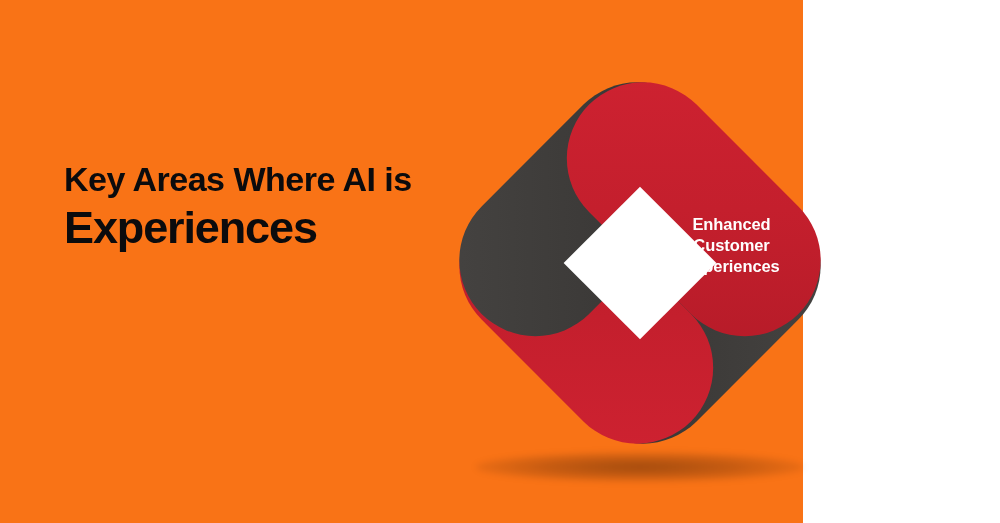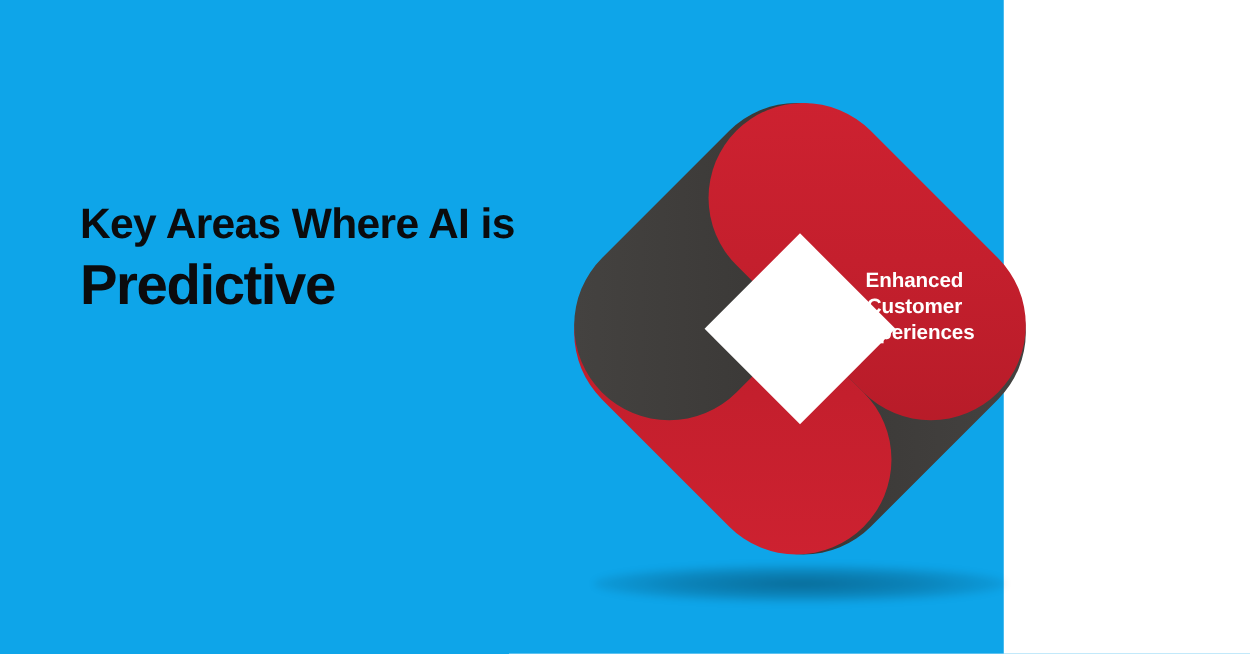--- a/index.html
+++ b/index.html
@@ -15,21 +15,21 @@
     background: #ffffff;
     font-family: "Liberation Sans", sans-serif;
     position: relative;
   }
 
   .canvas {
     position: absolute;
     left: 0; top: 0;
     width: 803px;
     height: 523px;
-    background: #0ea5e9;
+    background: #f97316;
   }
 
   
   .heading {
     position: absolute;
     left: 64px;
     top: 158px;
     width: 400px;
   }
   .heading-line {
@@ -168,21 +168,21 @@
     z-index: 9;
   }
 </style>
 </head>
 <body>
 
 <div class="canvas">
 
   <div class="heading">
     <span class="heading-line small">Key Areas Where AI is</span>
-    <span class="heading-line large">Predictive</span>
+    <span class="heading-line large">Experiences</span>
   </div>
 
   <div class="diagram">
 
     <div class="diagram-shadow"></div>
 
     <div class="stage">
 
       <div class="bar bar-bottom">
         <div class="bar-inner">

